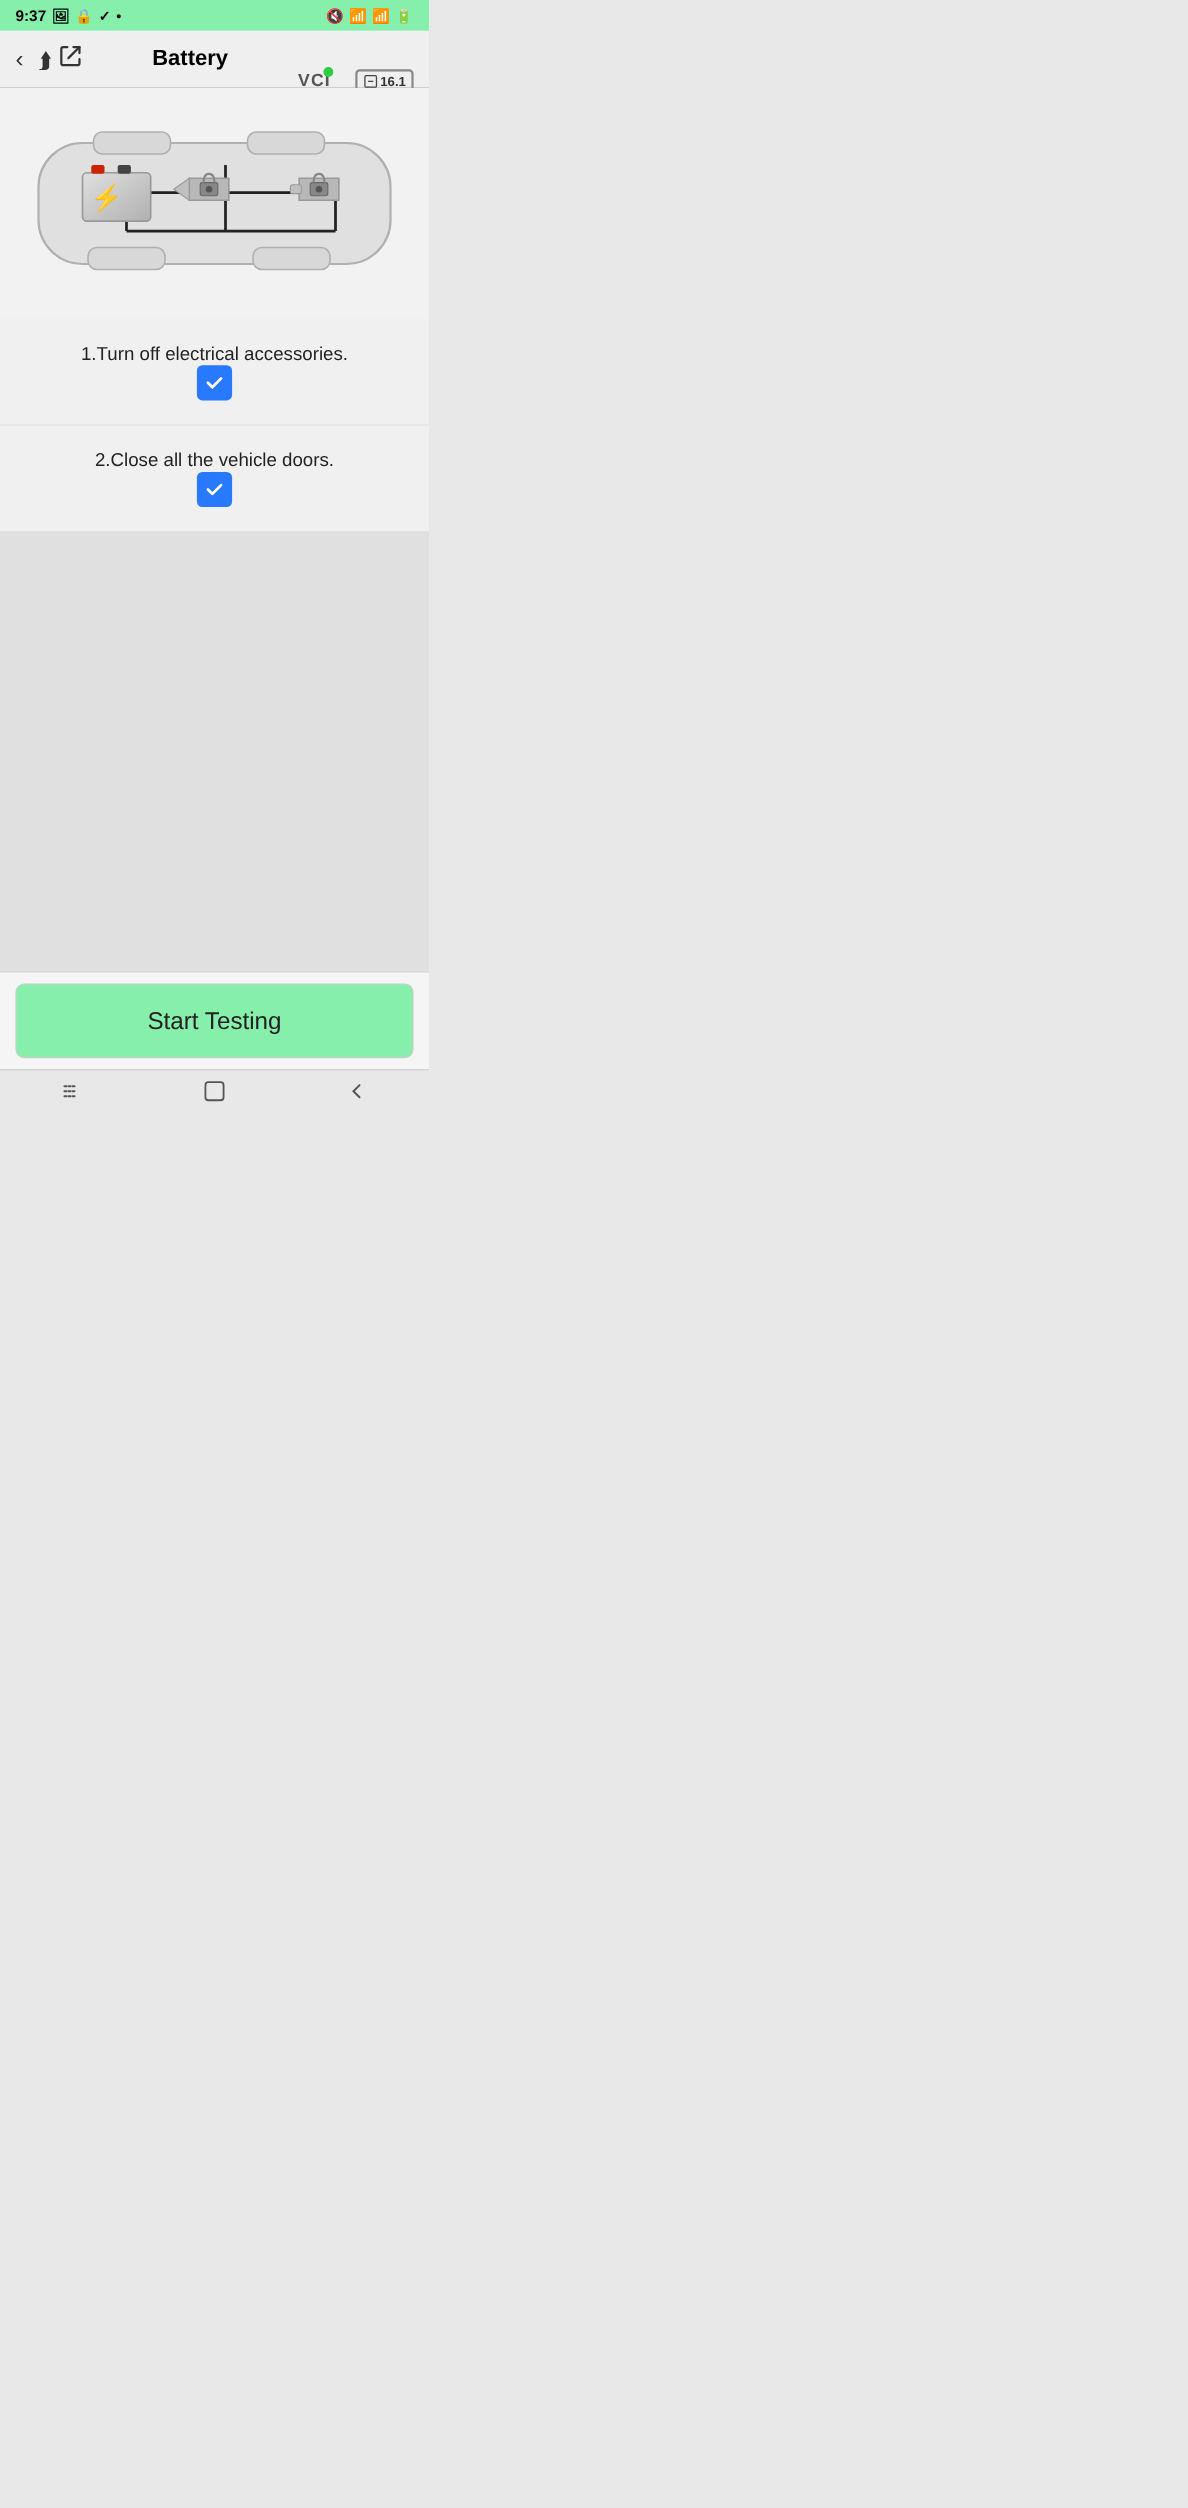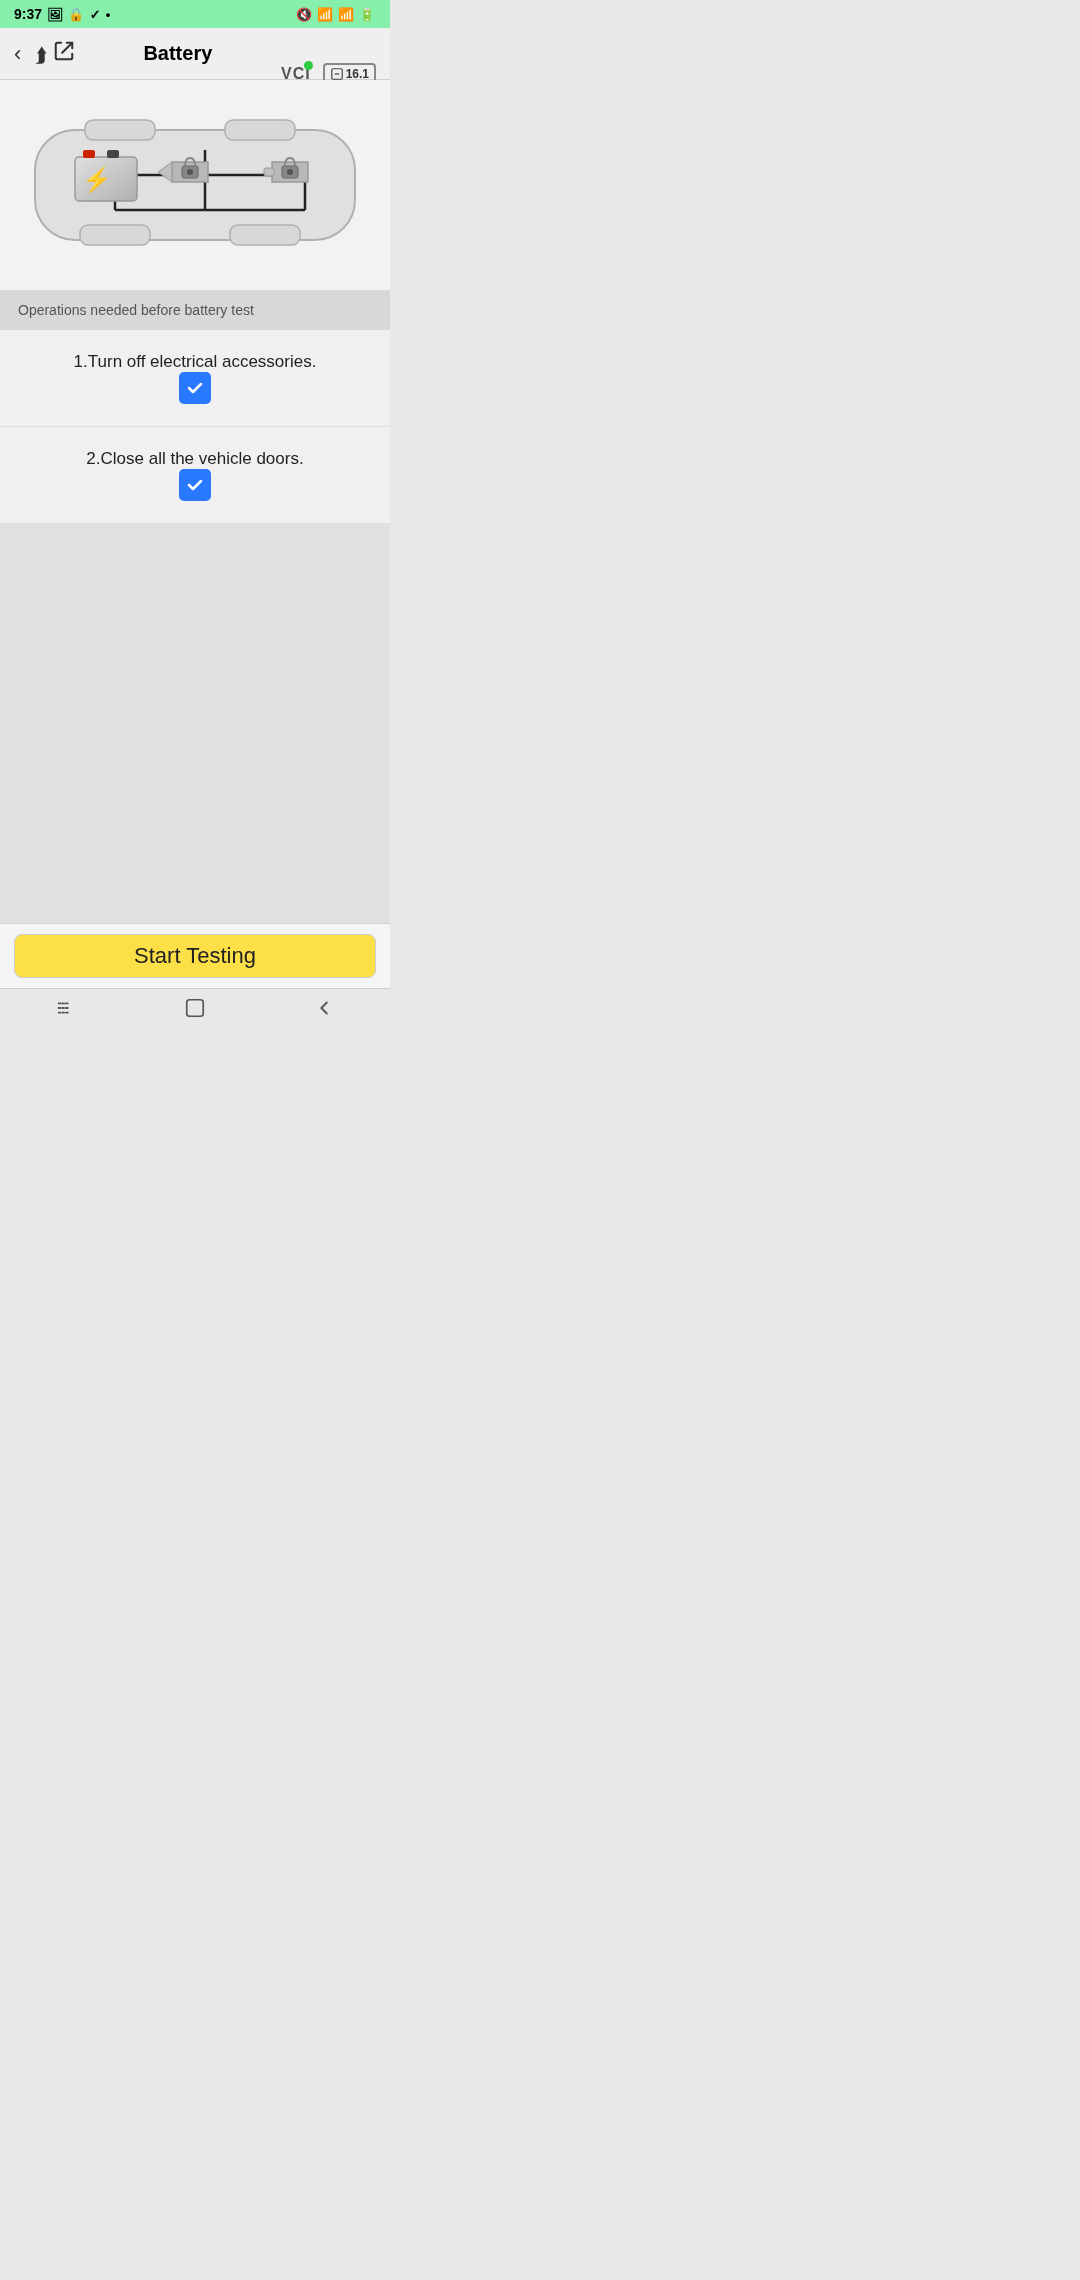--- a/index.html
+++ b/index.html
@@ -39,21 +39,21 @@
       padding: 0 14px;
       border-bottom: 1px solid #d0d0d0;
     }
     .nav-left { display: flex; align-items: center; gap: 14px; }
     .nav-title {
       font-size: 20px;
       font-weight: 700;
       flex: 1;
       text-align: center;
     }
-    .nav-right { display: flex; gap: 12px; margin-top: 40px; }
+    .nav-right { display: flex; gap: 22px; margin-top: 40px; }
     .nav-icon { font-size: 22px; cursor: pointer; color: #333; }
 
     
     .vci-badge {
       display: flex;
       align-items: center;
       gap: 3px;
       position: relative;
     }
     .vci-text {
@@ -148,22 +148,22 @@
     }
 
     
     .start-btn-wrapper {
       background: #f5f5f5;
       padding: 10px 14px;
       border-top: 1px solid #d0d0d0;
     }
     .start-btn {
       width: 100%;
-      padding: 8px;
-      background: #fde047;
+      padding: 20px;
+      background: #86efac;
       border: 1.5px solid #ccc;
       border-radius: 8px;
       font-size: 22px;
       font-weight: 500;
       color: #222;
       cursor: pointer;
       text-align: center;
     }
 
     
@@ -286,21 +286,20 @@
         <defs>
           <linearGradient id="battGrad" x1="0%" y1="0%" x2="100%" y2="100%">
             <stop offset="0%" style="stop-color:#e0e0e0"></stop>
             <stop offset="100%" style="stop-color:#b0b0b0"></stop>
           </linearGradient>
         </defs>
       </svg>
     </div>
   </div>
 
-  <div class="operations-header">Operations needed before battery test</div>
 
   <div class="checklist">
     <div class="checklist-item">
       <span class="checklist-label">1.Turn off electrical accessories.</span>
       <div class="checkbox">
         <svg viewBox="0 0 20 20" fill="none" xmlns="http://www.w3.org/2000/svg">
           <polyline points="4,10 8,14 16,6" stroke="white" stroke-width="2.5" stroke-linecap="round" stroke-linejoin="round"></polyline>
         </svg>
       </div>
     </div>

